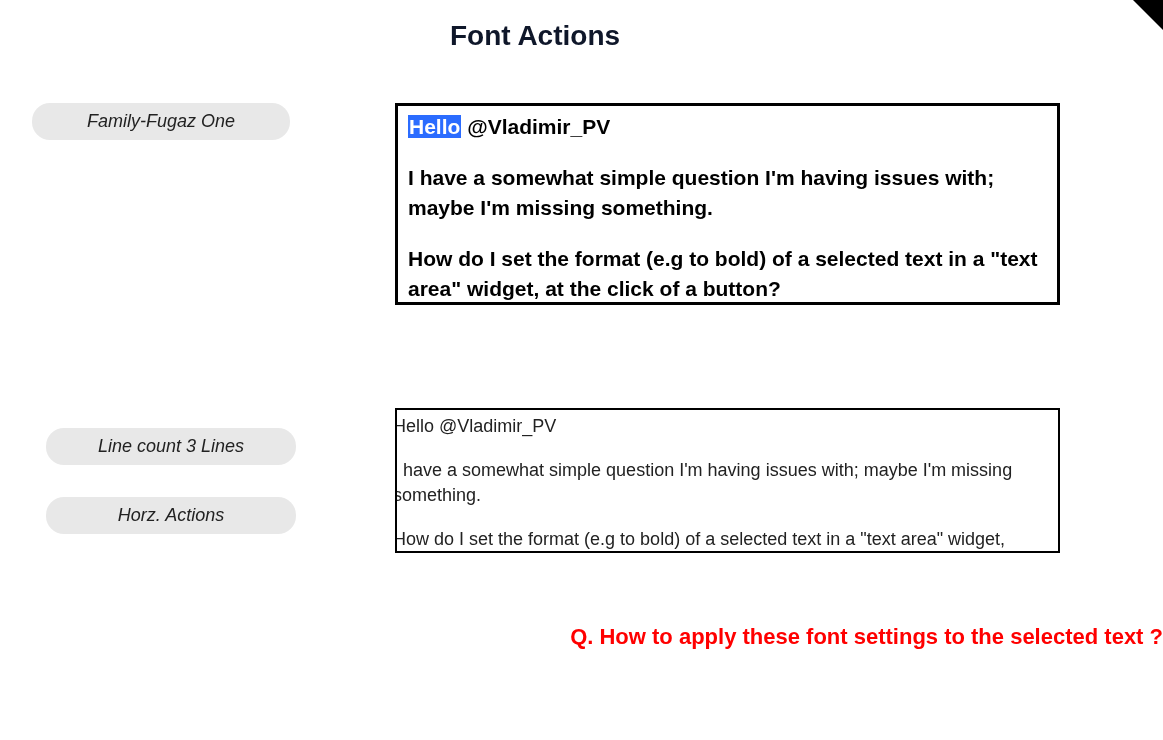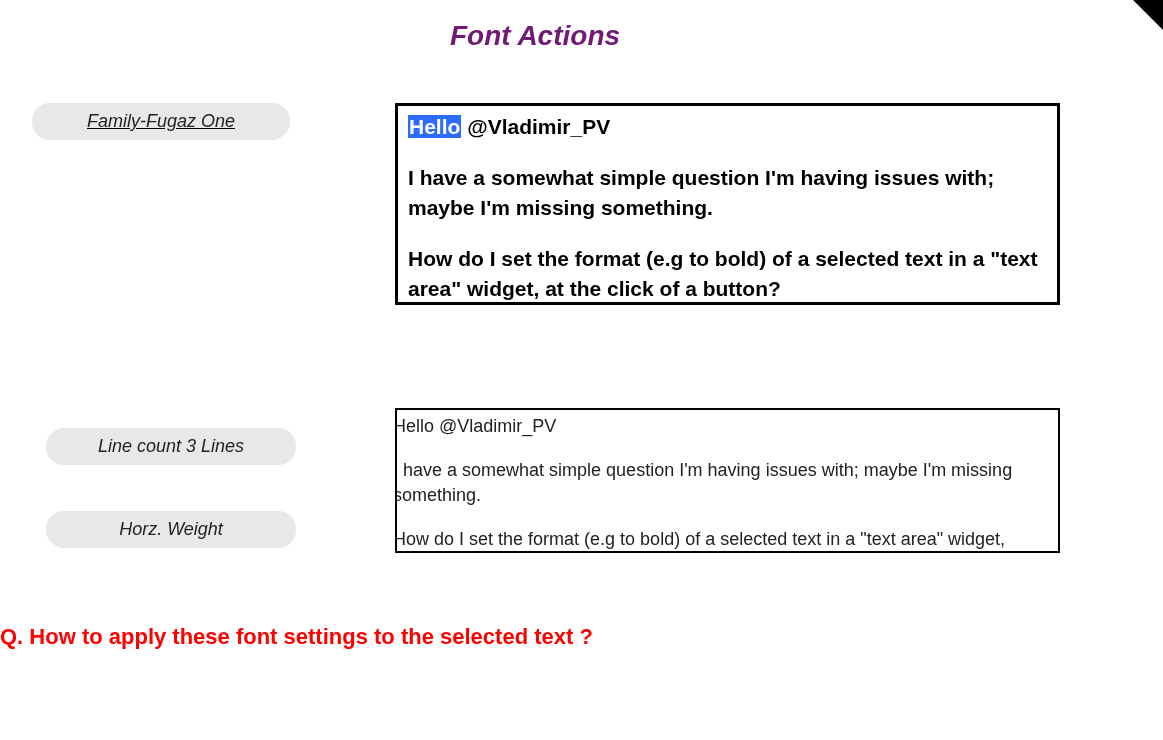--- a/index.html
+++ b/index.html
@@ -14,46 +14,44 @@
     .corner-triangle {
       position: absolute;
       top: 0;
       right: 0;
       width: 0;
       height: 0;
       border-left: 30px solid transparent;
       border-top: 30px solid #000;
     }
     .page-title {
-      font-style: italic;
       font-weight: 800;
-      color: #701a75;
+      color: #0f172a;
       font-size: 28px;
       position: absolute;
       top: 20px;
       left: 450px;
     }
     .sidebar-top {
       position: absolute;
       top: 103px;
       left: 32px;
       width: 258px;
       display: flex;
       flex-direction: column;
       gap: 22px;
-      text-decoration: underline;
     }
     .sidebar-bottom {
       position: absolute;
       top: 428px;
       left: 46px;
       width: 250px;
       display: flex;
       flex-direction: column;
-      gap: 46px;
+      gap: 32px;
     }
     .pill-button {
       background: #e8e8e8;
       border-radius: 18px;
       padding: 8px 18px;
       text-align: center;
       font-style: italic;
       font-size: 18px;
       color: #222;
       cursor: pointer;
@@ -99,41 +97,41 @@
     }
     .text-box-2 .para {
       margin-bottom: 20px;
       margin-left: -4px;
     }
     .question {
       position: absolute;
       top: 624px;
       left: 0;
       width: 1163px;
-      text-align: left;
+      text-align: right;
       color: #ff0000;
       font-weight: 700;
       font-size: 22px;
       font-family: Arial, sans-serif;
     }
   </style>
 </head>
 <body>
 
 <div class="corner-triangle"></div>
 
 <h1 class="page-title">Font Actions</h1>
 
 <div class="sidebar-top">
   <div class="pill-button">Family-Fugaz One</div>
 </div>
 
 <div class="sidebar-bottom">
   <div class="pill-button">Line count 3 Lines</div>
-  <div class="pill-button">Horz. Weight</div>
+  <div class="pill-button">Horz. Actions</div>
 </div>
 
 <div class="text-box-1">
   <div class="para">
     <span class="highlight">Hello</span><span> @Vladimir_PV</span>
   </div>
   <div class="para">I have a somewhat simple question I'm having issues with; maybe I'm missing something.</div>
   <div class="para">How do I set the format (e.g to bold) of a selected text in a "text area" widget, at the click of a button?</div>
 </div>
 

